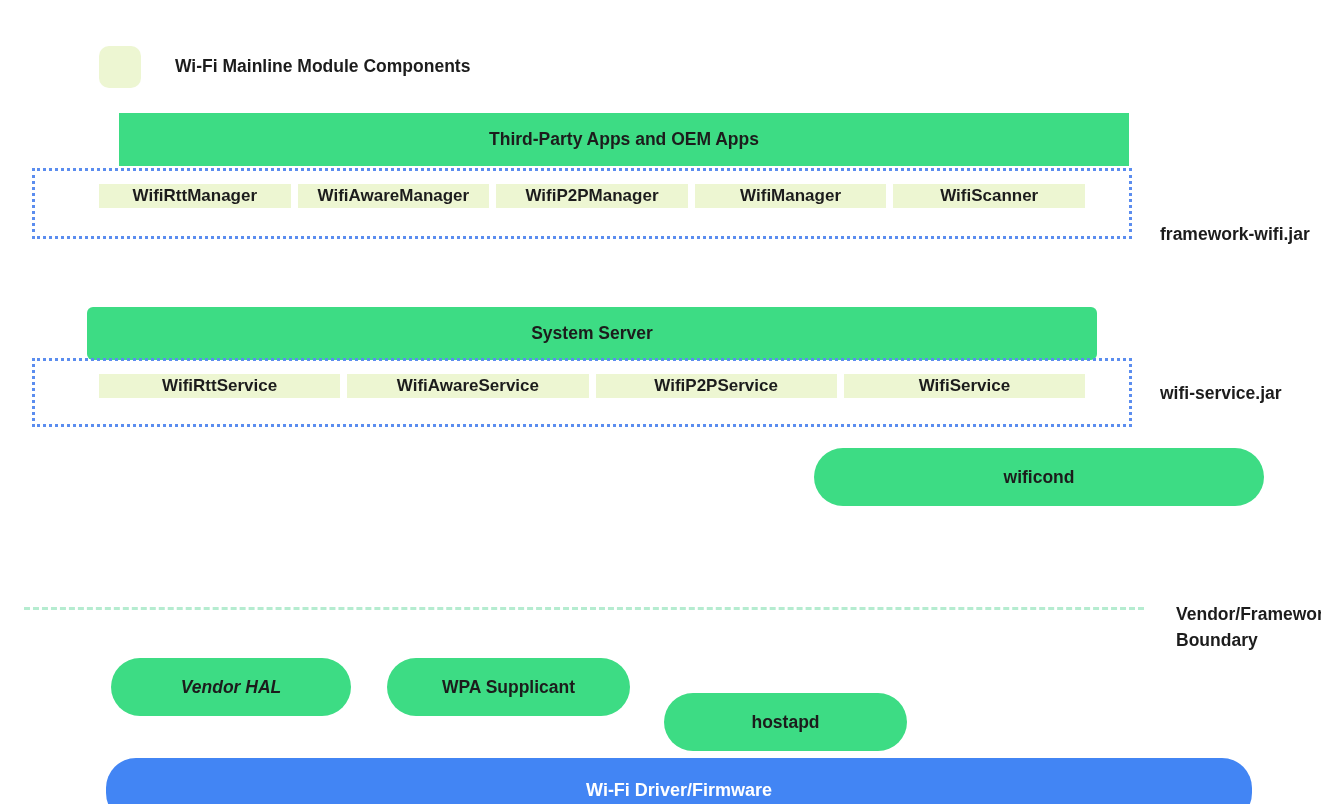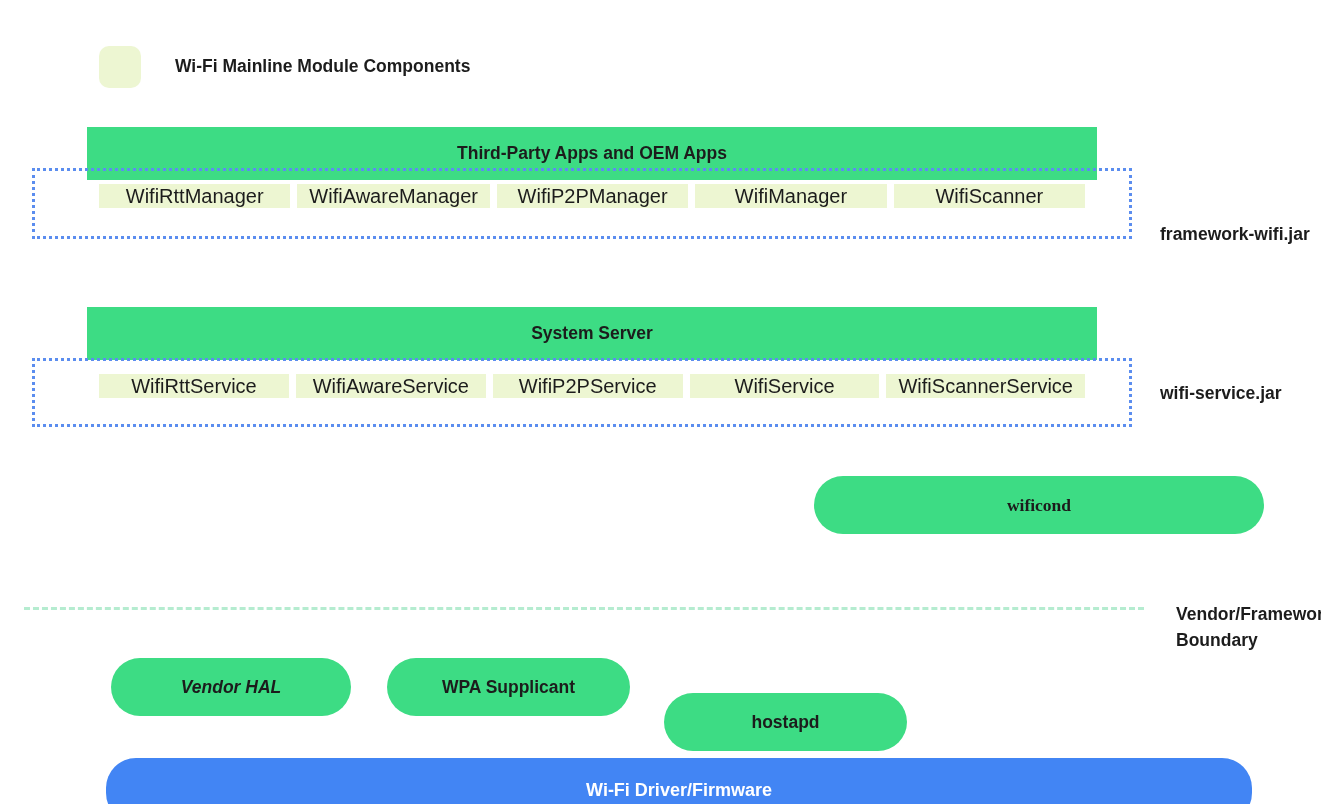--- a/index.html
+++ b/index.html
@@ -65,54 +65,54 @@
     left: 63px;
     width: 1010px;
     display: flex;
     gap: 7px;
     z-index: 1;
   }
   .api-box {
     flex: 1 1 0;
     background: var(--pale);
     display: flex; align-items: center; justify-content: center;
-    font-size: 20px; font-weight: normal;
+    font-size: 17px; font-weight: bold;
     white-space: nowrap;
   }
   .jar-label {
     position: absolute;
     left: 1124px;
     font-size: 17.5px;
     font-weight: bold;
     white-space: nowrap;
   }
 
   
-  #fw-header  { top: 103px; }
+  #fw-header  { top: 89px; margin-left: 32px; }
   #fw-dotted  { top: 144px; height: 71px; }
   #fw-row     { top: 148px; height: 48px; }
   #fw-jar     { top: 188px; }
 
   
-  #sv-header  { top: 283px; }
+  #sv-header  { top: 283px; border-radius: 6px; }
   #sv-dotted  { top: 334px; height: 69px; }
-  #sv-row     { top: 338px; height: 47px; justify-content: flex-end; }
+  #sv-row     { top: 338px; height: 47px; }
   #sv-jar     { top: 347px; }
 
   
   .pill {
     position: absolute;
     height: 58px;
     background: var(--green);
     border-radius: 29px;
     display: flex; align-items: center; justify-content: center;
     font-size: 17.5px; font-weight: bold;
     white-space: nowrap;
   }
-  #wificond-pill { left: 790px; top: 452px; width: 450px; font-family: Liberation Serif, serif; }
+  #wificond-pill { left: 790px; top: 424px; width: 450px; }
   #vendor-hal-pill { left: 87px;  top: 634px; width: 240px; font-style: italic; }
   #wpa-pill        { left: 363px; top: 634px; width: 243px; }
   #hostapd-pill    { left: 640px; top: 634px; width: 243px; margin-top: 35px; }
 
   
   .boundary-line {
     position: absolute;
     left: 0; top: 583px;
     width: 1120px;
     border-top: 3px dashed var(--boundary);
@@ -158,21 +158,20 @@
   </div>
   <div class="jar-label" id="fw-jar">framework-wifi.jar</div>
 
   <div class="layer-header" id="sv-header">System Server</div>
   <div class="dotted-rect" id="sv-dotted"></div>
   <div class="box-row" id="sv-row">
     <div class="api-box">WifiRttService</div>
     <div class="api-box">WifiAwareService</div>
     <div class="api-box">WifiP2PService</div>
     <div class="api-box">WifiService</div>
-    <div class="api-box">WifiScannerService</div>
   </div>
   <div class="jar-label" id="sv-jar">wifi-service.jar</div>
 
   <div class="pill" id="wificond-pill">wificond</div>
 
   <div class="boundary-line"></div>
   <div class="boundary-label">Vendor/Framework Boundary</div>
 
   <div class="pill" id="vendor-hal-pill">Vendor HAL</div>
   <div class="pill" id="wpa-pill">WPA Supplicant</div>

